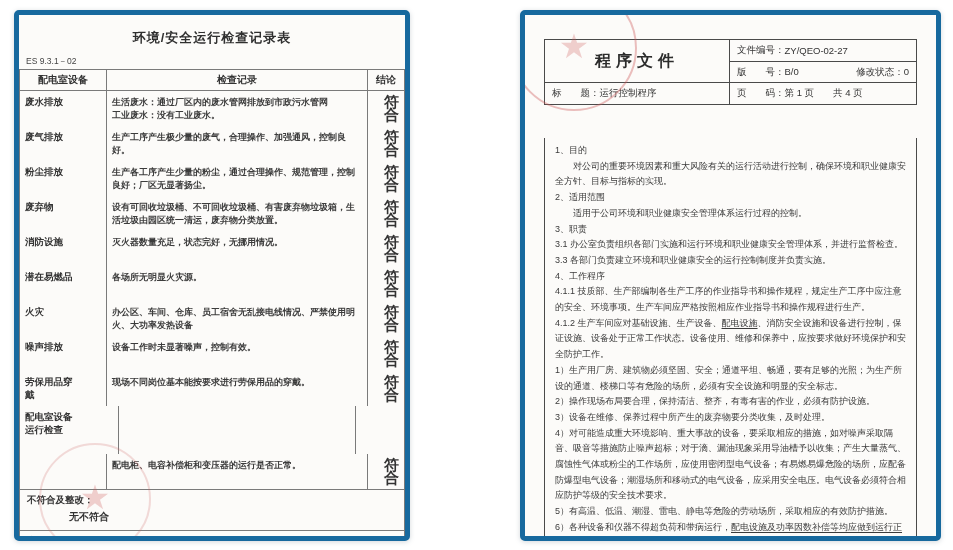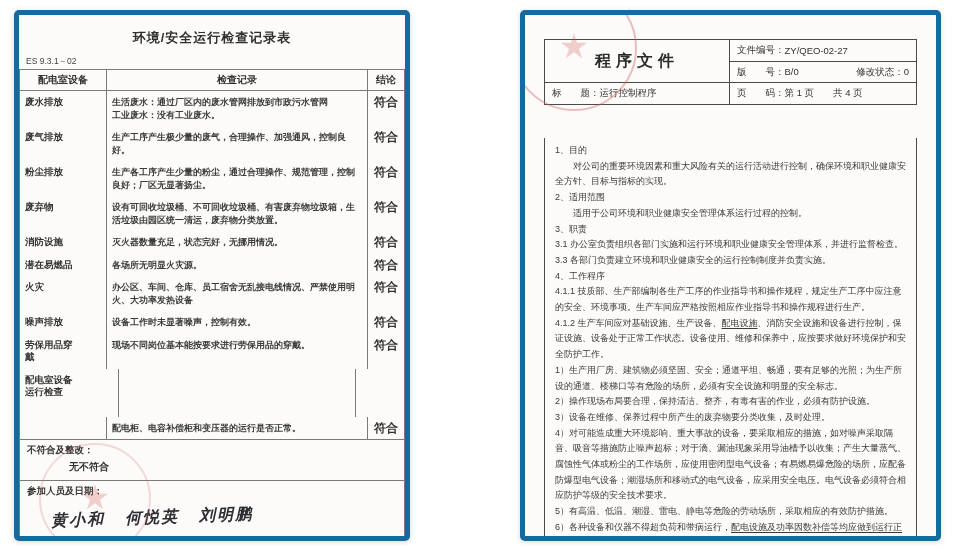--- a/index.html
+++ b/index.html
@@ -19,21 +19,21 @@
   .ltitle{text-align:center;font-weight:bold;font-size:13px;letter-spacing:1px;margin:4px 0 9px;color:#2f2f2f;}
   .lcode{font-size:8.5px;margin:0 0 1px 7px;color:#444;}
   .itable{border:1.2px solid #7a7a7a;background:transparent;}
   .thead{display:grid;grid-template-columns:86px 1fr 36px;border-bottom:1.2px solid #7a7a7a;font-size:10px;font-weight:bold;color:#333;}
   .thead .hc{padding:3px 4px;text-align:center;}
   .thead .hc.mid{border-left:1.2px solid #7a7a7a;border-right:1.2px solid #7a7a7a;}
   .trow{display:grid;grid-template-columns:86px 1fr 36px;font-size:9px;line-height:12.5px;}
   .tcell{padding:5px 5px;box-sizing:border-box;}
   .tcell.label{font-size:9.5px;font-weight:bold;color:#333;}
   .tcell.record{border-left:1.2px solid #7a7a7a;border-right:1.2px solid #7a7a7a;font-weight:bold;color:#3c3c3c;}
-  .tcell.concl{text-align:center;font-size:12px;font-weight:bold;color:#333;}
+  .tcell.concl{text-align:right;font-size:15px;font-weight:bold;color:#333;}
   .tfoot{border-top:1.2px solid #7a7a7a;font-size:9.5px;padding:4px 7px;font-weight:bold;color:#333;}
   .nonconf-value{margin:3px 0 2px 42px;font-size:10px;}
   .participants{position:relative;height:58px;padding:4px 7px;border-top:1.2px solid #7a7a7a;font-size:9.5px;font-weight:bold;color:#333;}
   .sigrow{margin:7px 0 0 24px;transform:rotate(-2deg);font-size:16px;font-weight:bold;font-style:italic;color:#2d2d34;display:flex;gap:20px;letter-spacing:2px;}
 
   
   .seal{position:absolute;border-radius:50%;pointer-events:none;}
   #left-seal{left:20px;top:428px;width:108px;height:108px;border:2.5px solid rgba(205,95,95,.22);}
   #right-seal{left:-14px;top:-30px;width:122px;height:122px;border:2.5px solid rgba(205,90,90,.38);}
   .seal .star{position:absolute;left:50%;top:50%;transform:translate(-50%,-54%);font-size:34px;color:rgba(205,90,90,.28);}

